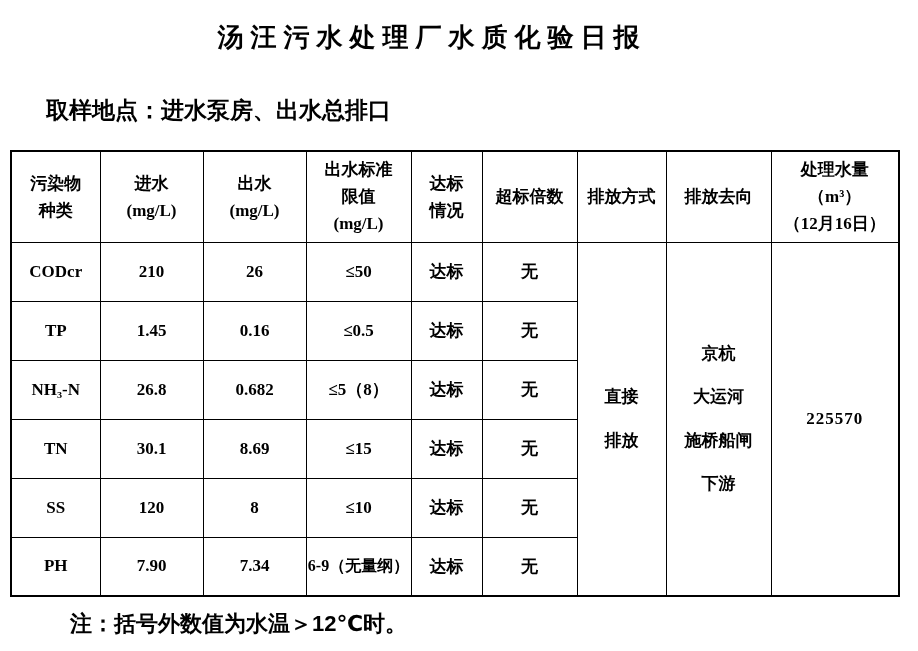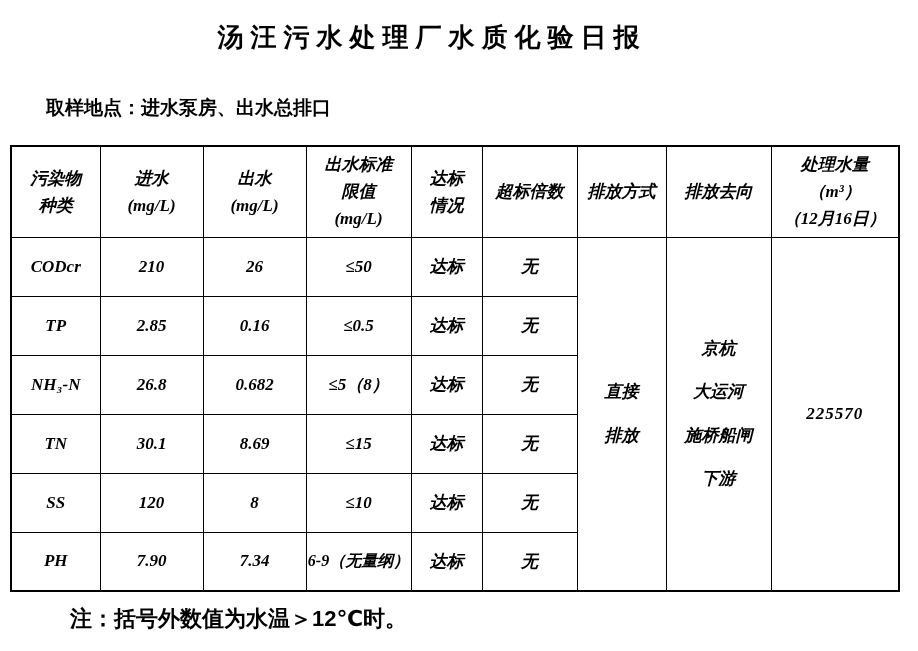--- a/index.html
+++ b/index.html
@@ -20,40 +20,40 @@
     letter-spacing: 7px;
     font-family: "Liberation Sans", "DejaVu Sans", sans-serif;
   }
 
   .meta-row {
     margin-top: 40px;
     padding: 0 55px 0 46px;
     display: flex;
     justify-content: space-between;
     align-items: baseline;
-    font-size: 19px;
+    font-size: 23px;
     font-weight: bold;
     font-family: "Liberation Sans", "DejaVu Sans", sans-serif;
   }
 
   table.report-table {
     margin: 24px 0 0 10px;
     width: 888px;
     border-collapse: collapse;
     table-layout: fixed;
   }
   .report-table th, .report-table td {
     border: 1px solid #000;
     text-align: center;
     vertical-align: middle;
     font-weight: bold;
     padding: 0;
     overflow: hidden;
   }
-  .report-table { border: 2px solid #000; font-style: italic; }
+  .report-table { border: 2px solid #000; }
 
   .report-table thead tr { height: 91px; }
   .report-table tbody tr { height: 59px; padding-left: 16px; }
 
   .report-table th {
     font-size: 17px;
     line-height: 1.6;
     white-space: pre-line;
     font-weight: bold;
   }
@@ -137,21 +137,21 @@
         <td class="merged-cell" rowspan="6">直接
 排放</td>
         <td class="merged-cell" rowspan="6">京杭
 大运河
 施桥船闸
 下游</td>
         <td class="volume-cell" rowspan="6">225570</td>
       </tr>
       <tr>
         <td class="cell-pollutant">TP</td>
-        <td>2.85</td>
+        <td>1.45</td>
         <td>0.16</td>
         <td>≤0.5</td>
         <td>达标</td>
         <td>无</td>
       </tr>
       <tr>
         <td class="cell-pollutant">NH₃-N</td>
         <td>26.8</td>
         <td>0.682</td>
         <td>≤5（8）</td>

